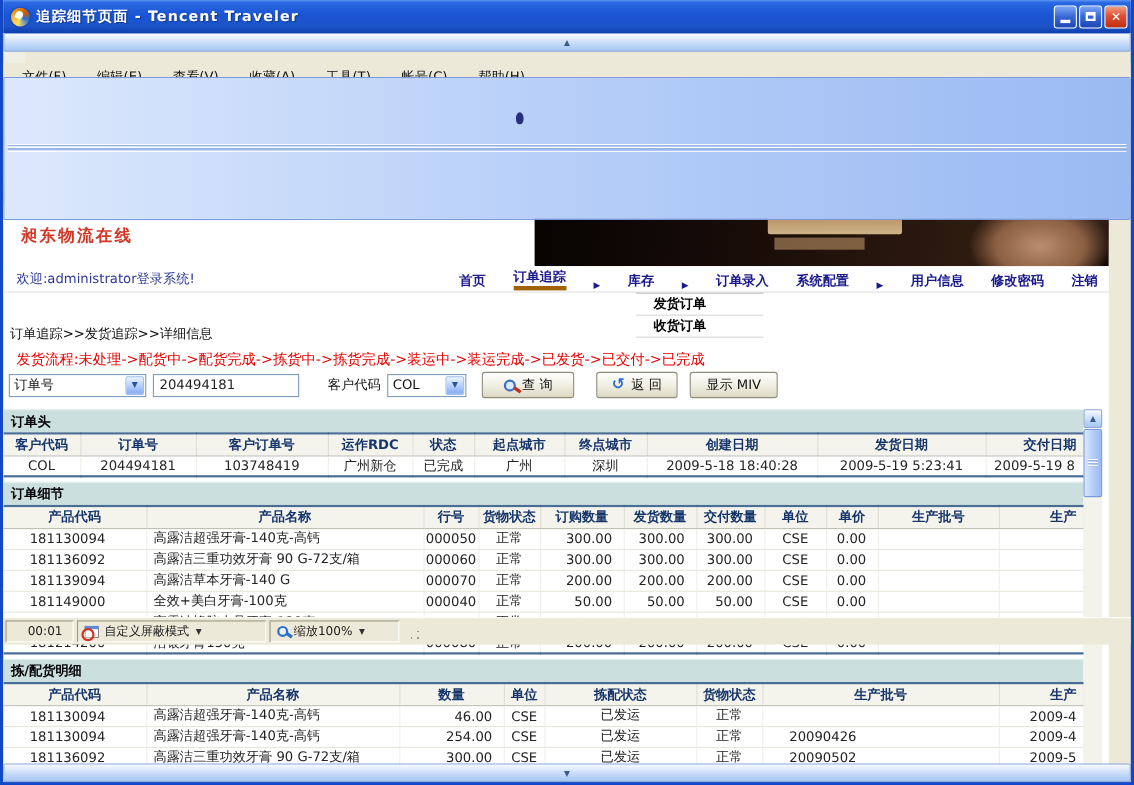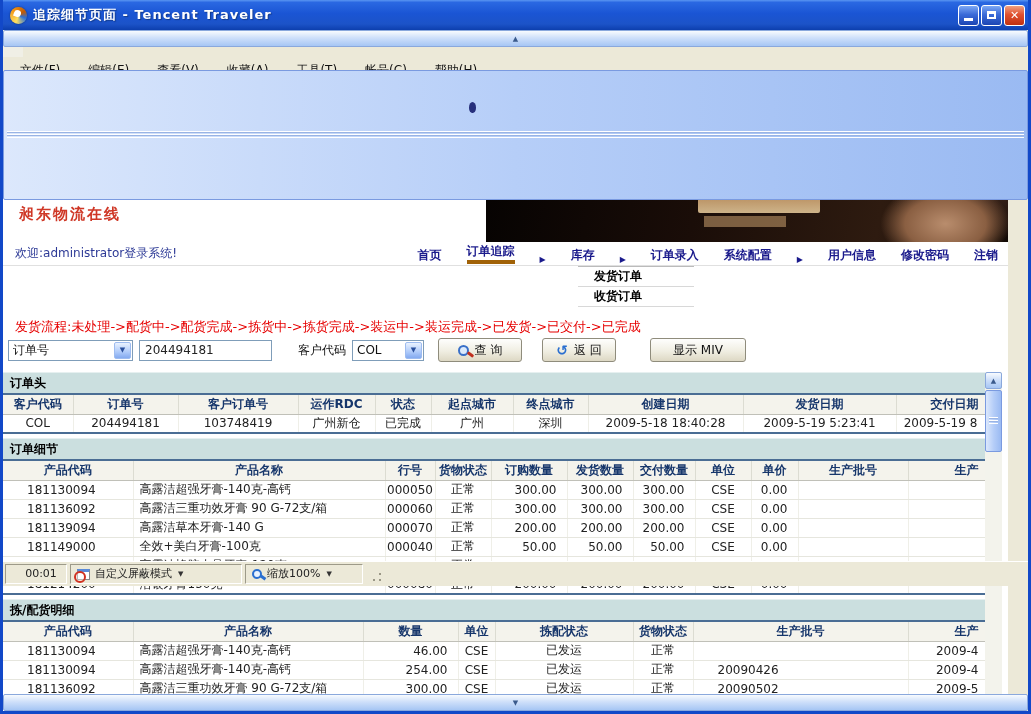--- a/index.html
+++ b/index.html
@@ -341,20 +341,21 @@
             <span class="nav-item">用户信息</span>
             <span class="nav-item">修改密码</span>
             <span class="nav-item">注销</span>
           </span>
       </div>
       <div id="submenu">
         <span class="submenu-item">发货订单</span>
         <span class="submenu-item">收货订单</span>
       </div>
 
+      <div id="breadcrumb">订单追踪&gt;&gt;发货追踪&gt;&gt;详细信息</div>
       <div id="process-flow">发货流程:未处理-&gt;配货中-&gt;配货完成-&gt;拣货中-&gt;拣货完成-&gt;装运中-&gt;装运完成-&gt;已发货-&gt;已交付-&gt;已完成</div>
 
       <div id="search-form">
         <span class="xp-select" style="width:125px;">
           <span class="sel-text">订单号</span>
           <span class="sel-btn">▼</span>
         </span>
         <input class="xp-input" style="width: 133px; margin-left: 6px;" value="204494181">
         <span class="form-label" style="margin-left:26px;">客户代码</span>
         <span class="xp-select" style="width:72px; margin-left:6px;">
@@ -362,21 +363,21 @@
           <span class="sel-btn">▼</span>
         </span>
         <button class="xp-btn" style="width:84px; margin-left:14px;">
           <span class="qmag"></span>
           <span>查 询</span>
         </button>
         <button class="xp-btn" style="width:74px; margin-left:20px;">
           <span class="ret-ic">↺</span>
           <span>返 回</span>
         </button>
-        <button class="xp-btn" style="width:96px; margin-left:34px;">
+        <button class="xp-btn" style="width:80px; margin-left:11px;">
           <span>显示 MIV</span>
         </button>
       </div>
 
       <div class="section-band" id="band-order">订单头</div>
       <table class="datatable" id="tbl-order">
         <colgroup>
             <col style="width: 70px;">
             <col style="width: 105px;">
             <col style="width: 120px;">

